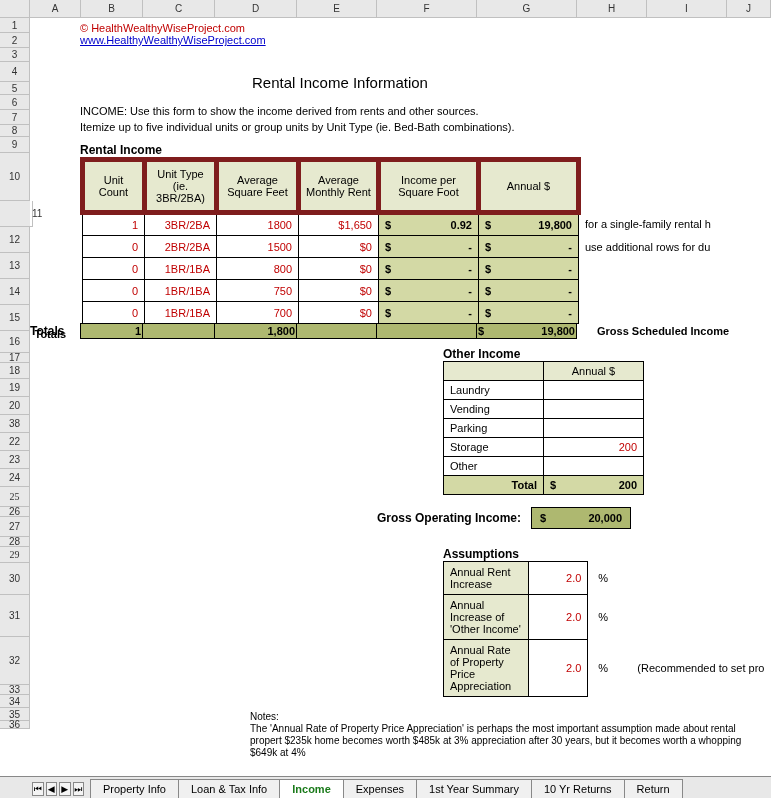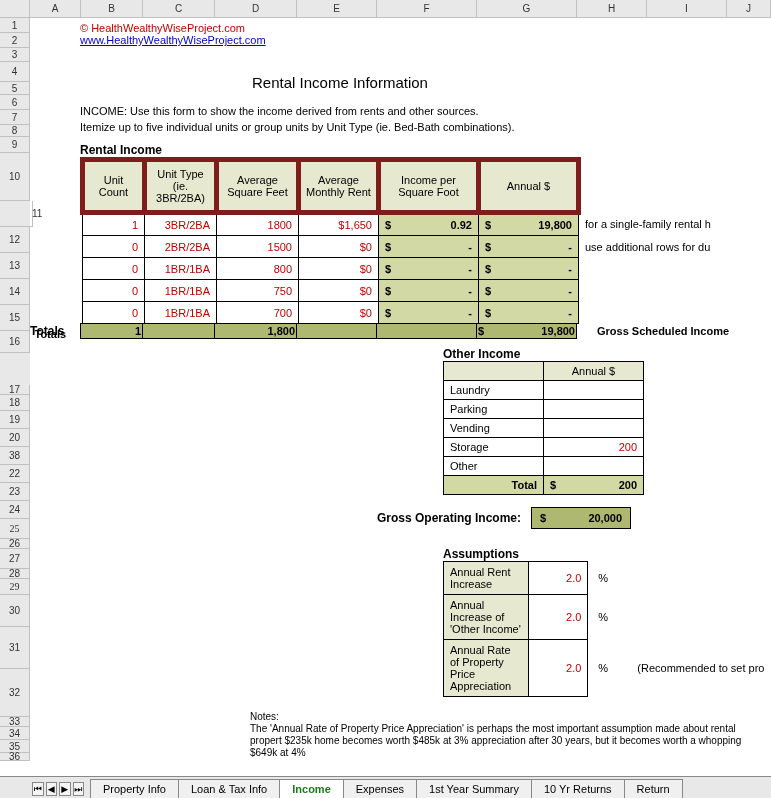--- a/index.html
+++ b/index.html
@@ -133,21 +133,21 @@
     <div style="height: 15px; line-height: 15px;">7</div>
     <div style="height: 12px; line-height: 12px;">8</div>
     <div style="height: 16px; line-height: 16px;">9</div>
     <div style="height: 48px; line-height: 48px;">10</div>
     <div style="height: 26px; line-height: 26px; padding-left: 32px;">11</div>
     <div style="height: 26px; line-height: 26px;">12</div>
     <div style="height: 26px; line-height: 26px;">13</div>
     <div style="height: 26px; line-height: 26px;">14</div>
     <div style="height: 26px; line-height: 26px;">15</div>
     <div style="height: 22px; line-height: 22px;">16</div>
-    <div style="height: 10px; line-height: 10px; margin-top: 32px;">17</div>
+    <div style="height: 10px; line-height: 10px;">17</div>
     <div style="height: 16px; line-height: 16px;">18</div>
     <div style="height: 18px; line-height: 18px;">19</div>
     <div style="height: 18px; line-height: 18px;">20</div>
     <div style="height: 18px; line-height: 18px;">38</div>
     <div style="height: 18px; line-height: 18px;">22</div>
     <div style="height: 18px; line-height: 18px;">23</div>
     <div style="height: 18px; line-height: 18px;">24</div>
     <div style="height: 20px; line-height: 20px; font-family: Liberation Serif, serif;">25</div>
     <div style="height: 10px; line-height: 10px;">26</div>
     <div style="height: 20px; line-height: 20px;">27</div>
@@ -322,25 +322,25 @@
             <th style="width:100px"></th>
             <th style="width:100px">Annual $</th>
           </tr>
       </tbody>
         <tbody id="other-rows">
           <tr>
             <td>Laundry</td>
             <td class="right red"></td>
           </tr>
           <tr>
+            <td>Vending</td>
+            <td class="right red"></td>
+          </tr>
+          <tr>
             <td>Parking</td>
-            <td class="right red"></td>
-          </tr>
-          <tr>
-            <td>Vending</td>
             <td class="right red"></td>
           </tr>
           <tr>
             <td>Storage</td>
             <td class="right red">200</td>
           </tr>
           <tr>
             <td>Other</td>
             <td class="right red"></td>
           </tr>

